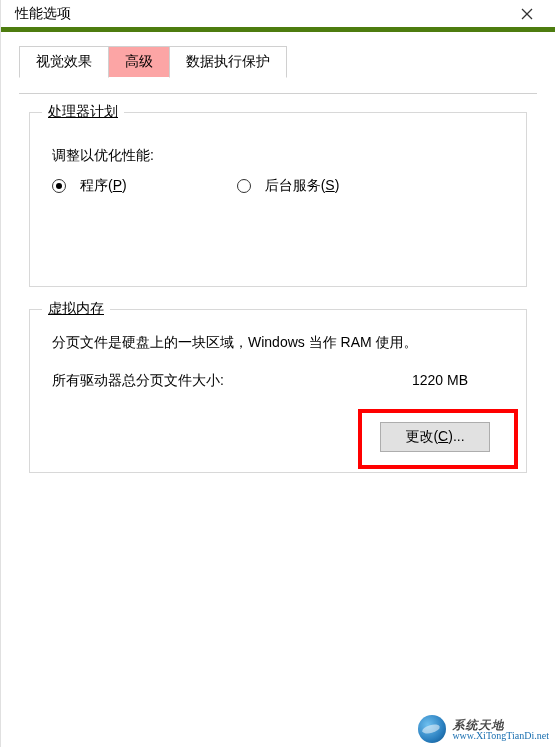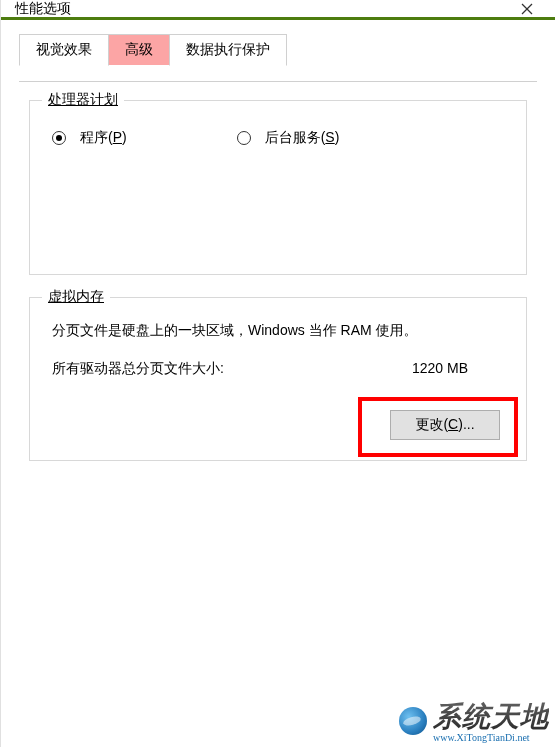--- a/index.html
+++ b/index.html
@@ -11,26 +11,26 @@
     color: #000;
   }
   .window {
     width: 555px;
     height: 747px;
     position: relative;
     background: #ffffff;
     border-left: 1px solid #e0e0e0;
   }
   .titlebar {
-    height: 20px;
+    height: 32px;
     display: flex;
     align-items: center;
     justify-content: space-between;
     padding: 0 8px 0 14px;
-    border-bottom: 3px solid #4d7c0f;
+    border-bottom: 5px solid #4d7c0f;
   }
   .titlebar .title { font-size: 14px; color: #000; }
   .close-btn {
     width: 40px; height: 28px;
     display: flex; align-items: center; justify-content: center;
     font-size: 16px; color: #555;
     cursor: pointer;
   }
   .tabs {
     display: flex;
@@ -108,21 +108,21 @@
   }
   .underline { text-decoration: underline; }
   .kv-row {
     display: flex;
     justify-content: space-between;
     margin-top: 20px;
     padding-right: 40px;
   }
   .change-btn-wrap {
     position: absolute;
-    right: 18px;
+    right: 28px;
     bottom: 12px;
     padding: 8px;
   }
   .highlight-box {
     position: absolute;
     right: 8px;
     bottom: 3px;
     width: 160px;
     height: 60px;
     border: 4px solid #ff0000;
@@ -157,21 +157,21 @@
   .watermark .wm-icon::after {
     content: "";
     position: absolute;
     left: 4px; top: 10px;
     width: 18px; height: 8px;
     background: rgba(255,255,255,0.5);
     border-radius: 50%;
     transform: rotate(-15deg);
   }
   .watermark .wm-text-cn {
-    font-size: 28px;
+    font-size: 12px;
     font-weight: bold;
     font-style: italic;
     letter-spacing: 1px;
     background: linear-gradient(#666, #222);
     -webkit-background-clip: text;
     -webkit-text-fill-color: transparent;
     background-clip: text;
     text-decoration: underline;
   }
   .watermark .wm-text-en {
@@ -207,20 +207,21 @@
     </div>
     <div class="tab">
       <span>数据执行保护</span>
     </div>
   </div>
 
   <div class="tab-panel">
 
     <div class="groupbox grp1">
       <legend>处理器计划</legend>
+      <div class="sublabel">调整以优化性能:</div>
       <div class="radio-row">
         <div class="radio selected">
           <span class="circle"></span>
           <span><span>程序(</span><span class="underline">P</span><span>)</span></span>
         </div>
         <div class="radio">
           <span class="circle"></span>
           <span><span>后台服务(</span><span class="underline">S</span><span>)</span></span>
         </div>
       </div>

